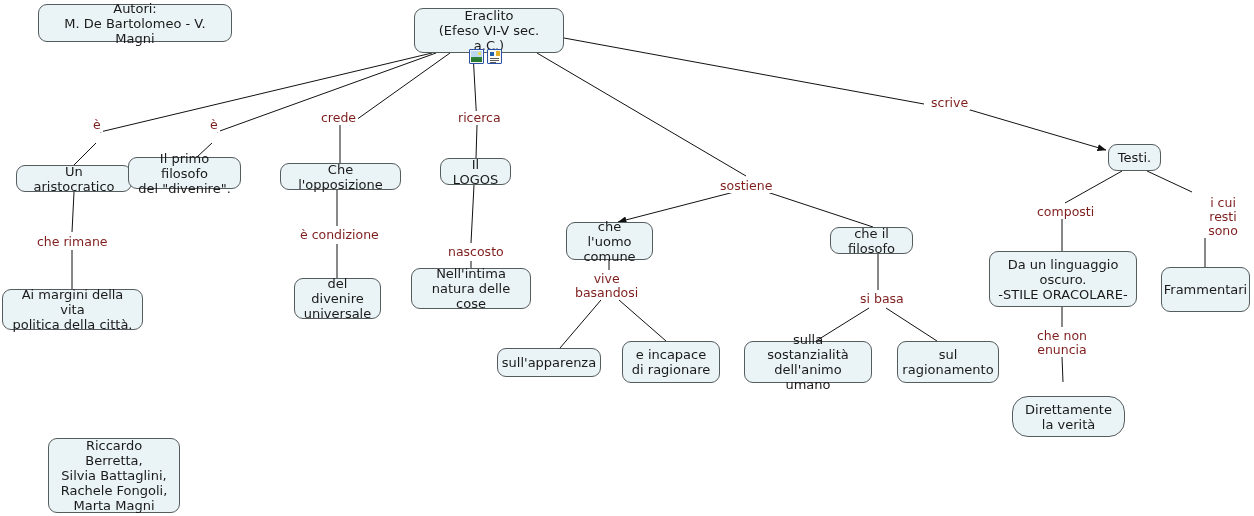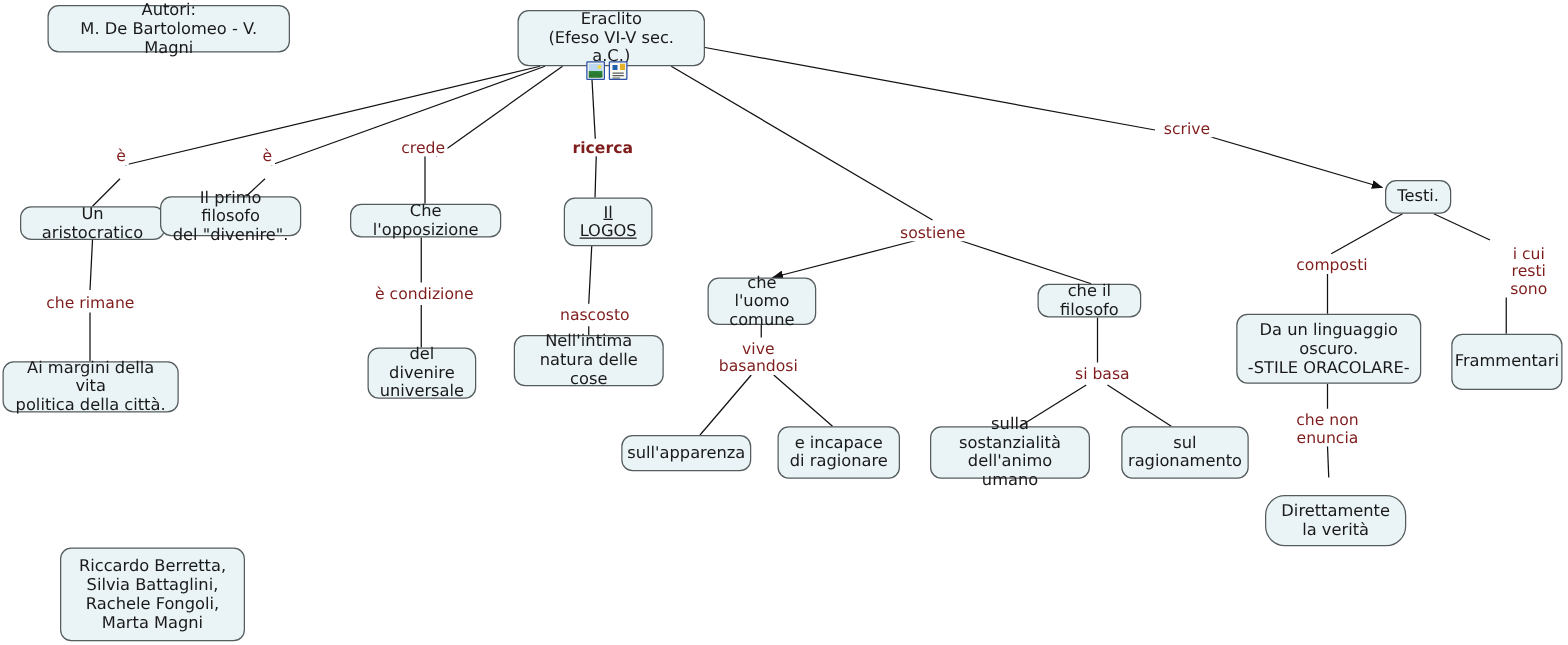--- a/index.html
+++ b/index.html
@@ -156,21 +156,21 @@
 
   <div id="nodes-layer">
       <div class="node" style="left: 38px; top: 4px; width: 194px; height: 38px;">Autori:
 M. De Bartolomeo - V. Magni</div>
       <div class="node" style="left: 414px; top: 8px; width: 150px; height: 45px;">Eraclito
 (Efeso VI-V sec. a.C.)</div>
       <div class="node" style="left: 16px; top: 165px; width: 116px; height: 27px;">Un aristocratico</div>
       <div class="node" style="left: 128px; top: 157px; width: 113px; height: 32px;">Il primo filosofo
 del "divenire".</div>
       <div class="node" style="left: 280px; top: 163px; width: 121px; height: 27px;">Che l'opposizione</div>
-      <div class="node" style="left: 451px; top: 158px; width: 71px; height: 39px; text-decoration: underline;">Il LOGOS</div>
+      <div class="node" style="left: 440px; top: 158px; width: 71px; height: 27px;">Il LOGOS</div>
       <div class="node" style="left: 566px; top: 222px; width: 87px; height: 38px;">che l'uomo
 comune</div>
       <div class="node" style="left: 830px; top: 227px; width: 83px; height: 27px;">che il filosofo</div>
       <div class="node" style="left: 1108px; top: 144px; width: 53px; height: 27px;">Testi.</div>
       <div class="node" style="left: 2px; top: 289px; width: 141px; height: 41px;">Ai margini della vita
 politica della città.</div>
       <div class="node" style="left: 294px; top: 278px; width: 87px; height: 41px;">del divenire
 universale</div>
       <div class="node" style="left: 411px; top: 268px; width: 120px; height: 41px;">Nell'intima
 natura delle cose</div>
@@ -180,30 +180,30 @@
       <div class="node" style="left: 744px; top: 341px; width: 128px; height: 42px;">sulla sostanzialità
 dell'animo umano</div>
       <div class="node" style="left: 897px; top: 341px; width: 102px; height: 42px;">sul
 ragionamento</div>
       <div class="node" style="left: 989px; top: 251px; width: 148px; height: 56px;">Da un linguaggio
 oscuro.
 -STILE ORACOLARE-</div>
       <div class="node" style="left: 1161px; top: 267px; width: 89px; height: 45px;">Frammentari</div>
       <div class="node" style="left: 1012px; top: 396px; width: 113px; height: 41px; border-radius: 16px;">Direttamente
 la verità</div>
-      <div class="node" style="left: 48px; top: 438px; width: 148px; height: 75px;">Riccardo Berretta,
+      <div class="node" style="left: 48px; top: 438px; width: 132px; height: 75px;">Riccardo Berretta,
 Silvia Battaglini,
 Rachele Fongoli,
 Marta Magni</div>
     </div>
   <div id="labels-layer">
       <div class="linklabel" style="left: 91px; top: 118px;">è</div>
       <div class="linklabel" style="left: 208px; top: 118px;">è</div>
       <div class="linklabel" style="left: 319px; top: 111px;">crede</div>
-      <div class="linklabel" style="left: 456px; top: 111px; font-weight: bold;">ricerca</div>
+      <div class="linklabel" style="left: 456px; top: 111px;">ricerca</div>
       <div class="linklabel" style="left: 718px; top: 179px;">sostiene</div>
       <div class="linklabel" style="left: 929px; top: 96px;">scrive</div>
       <div class="linklabel" style="left: 35px; top: 235px;">che rimane</div>
       <div class="linklabel" style="left: 298px; top: 228px;">è condizione</div>
       <div class="linklabel" style="left: 446px; top: 245px;">nascosto</div>
       <div class="linklabel" style="left: 573px; top: 272px;">vive
 basandosi</div>
       <div class="linklabel" style="left: 858px; top: 292px;">si basa</div>
       <div class="linklabel" style="left: 1035px; top: 205px;">composti</div>
       <div class="linklabel" style="left: 1192px; top: 196px;">i cui

